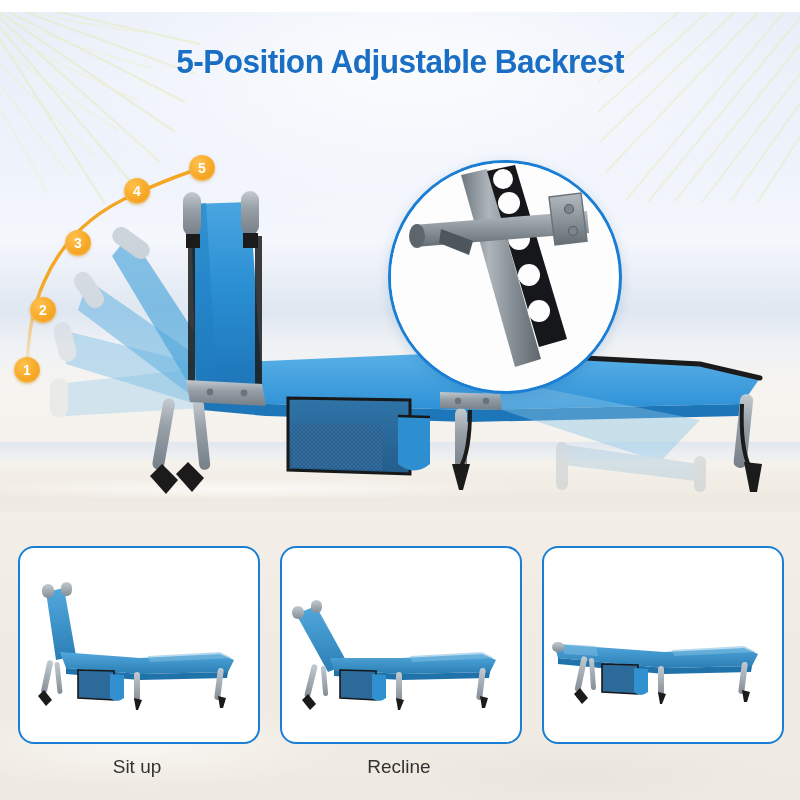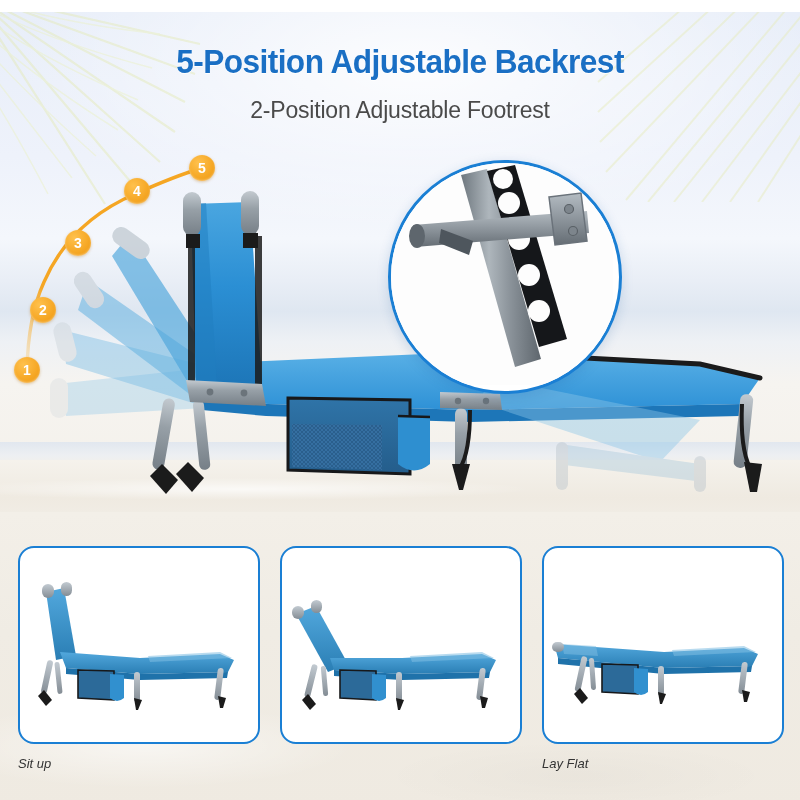--- a/index.html
+++ b/index.html
@@ -51,22 +51,22 @@
 
   
   .bottom{position:absolute;left:0;top:500px;width:800px;height:300px;
           background:linear-gradient(180deg,#f3efe8 0%,#f0ece4 40%,#efeae1 100%);}
   .bottom:before{content:"";position:absolute;inset:0;
           background:radial-gradient(ellipse 300px 60px at 18% 78%,rgba(255,255,255,.55),rgba(255,255,255,0) 70%),
                      radial-gradient(ellipse 280px 50px at 72% 88%,rgba(0,0,0,.025),rgba(0,0,0,0) 70%);}
   .panel{position:absolute;top:34px;width:238px;height:194px;background:#fff;
          border:2px solid #1a7fd4;border-radius:16px;overflow:hidden;}
   .panel.p1{left:18px;} .panel.p2{left:280px;} .panel.p3{left:542px;}
-  .cap{position:absolute;top:244px;width:238px;
-       font-size:13px;color:#333;font-style:italic;}
+  .cap{position:absolute;top:244px;width:238px;text-align:center;
+       font-size:19px;color:#333;}
   .cap.c1{left:18px;} .cap.c2{left:280px;} .cap.c3{left:542px;}
 </style>
 </head>
 <body>
 
 <div id="stage">
 
   <div class="scene">
     <div class="sky-haze"></div>
     <div class="sea"></div>
@@ -107,21 +107,20 @@
             <path d="M225 142 L162 240"></path>
           <path d="M210 0 L10 210"></path>
             <path d="M190 0 L4 180"></path>
           <path d="M166 0 L2 150"></path>
             <path d="M140 0 L2 120"></path>
         </g>
       </svg>
     </div>
 
     <div class="title">5-Position Adjustable Backrest</div>
-    <div class="subtitle">2-Position Adjustable Footrest</div>
 
     <svg class="chair" viewBox="0 0 800 516">
       <defs>
         <linearGradient id="fab" x1="0" y1="0" x2="0" y2="1">
           <stop offset="0" stop-color="#4aa6e0"></stop>
             <stop offset=".45" stop-color="#2b8fd4"></stop>
           <stop offset="1" stop-color="#1d76b8"></stop>
         </linearGradient>
         <linearGradient id="fabTop" x1="0" y1="0" x2="0" y2="1">
           <stop offset="0" stop-color="#59b0e6"></stop>
@@ -350,16 +349,16 @@
           <rect x="114" y="118" width="6" height="30" rx="3"></rect>
           <rect x="196" y="114" width="6" height="32" rx="3" transform="rotate(7 199 130)"></rect>
         </g>
         <path d="M114 144 L122 146 L118 156 L116 156 Z" fill="#1b1b1b"></path>
         <path d="M198 142 L206 144 L203 154 L200 154 Z" fill="#1b1b1b"></path>
         <path d="M36 140 L44 150 L38 156 L30 146 Z" fill="#1b1b1b"></path>
       </svg>
     </div>
 
     <div class="cap c1">Sit up</div>
-    <div class="cap c3">Lay Flat</div>
+    <div class="cap c2">Recline</div>
   </div>
 
 </div>
 
 </body></html>

